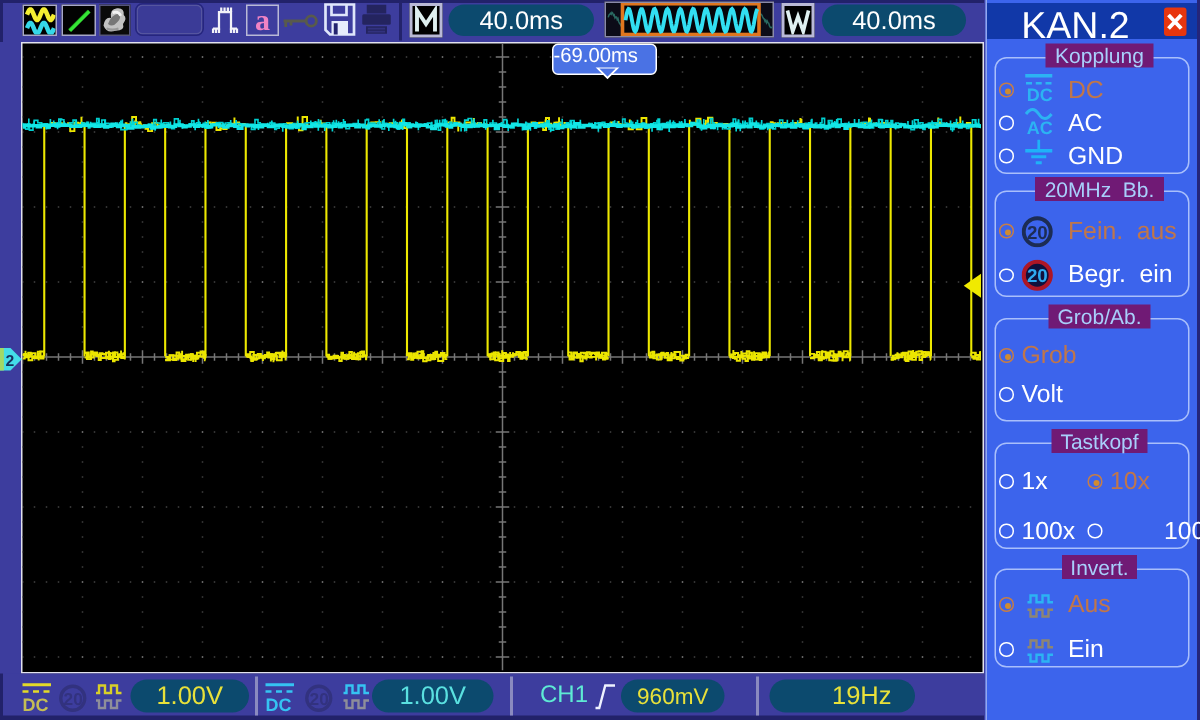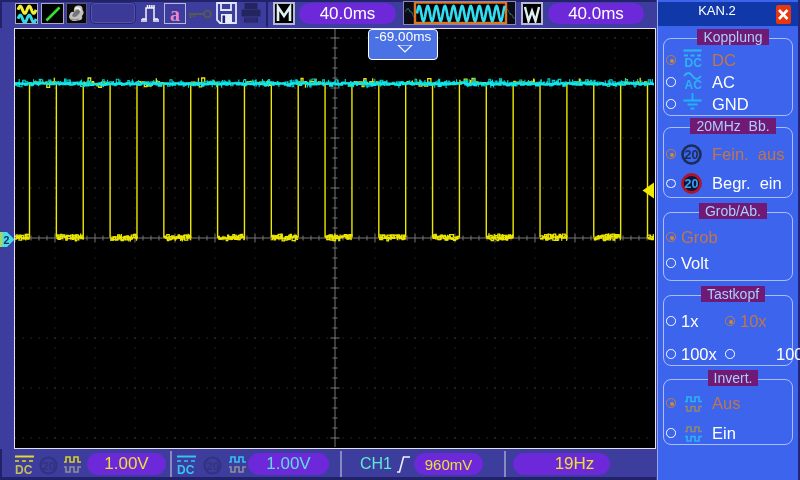--- a/index.html
+++ b/index.html
@@ -1,16 +1,16 @@
 <!DOCTYPE html>
 <html><head><meta charset="utf-8"><style>
 *{margin:0;padding:0;box-sizing:border-box}
 html,body{width:800px;height:480px;overflow:hidden;background:#3d3d9e;font-family:"Liberation Sans",sans-serif;position:relative}
 .abs{position:absolute}
-.pill{position:absolute;background:#6d28d9;border-radius:11px;display:flex;align-items:center;justify-content:center;font-size:17px}
+.pill{position:absolute;background:#0c4a6e;border-radius:11px;display:flex;align-items:center;justify-content:center;font-size:17px}
 .ibox{position:absolute;background:#000;border:1px solid #b9b9d6}
 .radio{position:absolute;width:9.5px;height:9.5px;border-radius:50%;border:1.3px solid #fff}
 .radio.sel{border-color:#c57d48}
 .radio.sel::after{content:"";position:absolute;left:2.5px;top:2.5px;width:4px;height:4px;border-radius:50%;background:#d08b30}
 .grp{position:absolute;left:663px;width:130px;border:1px solid #a9bffb;border-radius:8px}
 .leg{position:absolute;width:130px;left:668px;text-align:center;color:#a8cffb;font-size:14px;line-height:15px}
 .leg span{background:#701a75;padding:0 6px}
 .lbl{position:absolute;font-size:16.5px;line-height:18px;color:#fff;white-space:pre}
 .sel-t{color:#c0764a}
 </style></head><body>
@@ -1483,21 +1483,21 @@
       <line x1="578.77" y1="54.0" x2="578.77" y2="208.5" stroke="#ede800" stroke-width="1.4"></line>
       <line x1="605.64" y1="54.0" x2="605.64" y2="208.5" stroke="#ede800" stroke-width="1.4"></line>
       <line x1="632.51" y1="54.0" x2="632.51" y2="208.5" stroke="#ede800" stroke-width="1.4"></line>
 <path d="M0,53.8H2.1V57.1H3.7V53.5H4.6V57.7H7.0V53.9H7.8V51.2H10.2V52.8H11.9V52.8H12.8V53.7H14.6V53.6H16.6V56.6H17.7V54.8H19.3V54.3H20.4V54.0H21.5V54.2H22.4V53.2H24.2V50.4H26.1V50.8H27.6V53.7H28.7V54.1H30.1V54.2H31.4V52.9H33.7V51.1H35.8V54.1H38.0V54.9H39.5V53.0H41.3V54.3H42.9V52.6H43.9V56.3H44.9V54.3H46.0V53.2H48.5V53.7H49.5V50.1H51.0V53.6H52.0V54.7H52.9V51.0H55.2V53.2H57.3V53.4H58.4V53.7H60.7V53.7H62.2V53.0H63.3V55.0H65.6V57.4H67.6V57.4H69.5V54.7H71.6V53.8H73.2V53.7H74.2V52.6H76.5V54.4H78.6V54.9H80.9V54.3H82.8V54.3H84.5V54.1H85.6V54.7H87.5V50.7H89.2V53.0H91.3V53.4H92.6V53.9H94.1V52.8H95.7V52.8H97.4V55.0H99.5V56.7H101.3V50.2H103.8V54.7H105.6V53.7H107.0V54.6H109.3V54.4H111.2V53.5H112.8V51.6H114.3V54.5H116.0V52.9H118.4V54.6H120.5V53.2H121.7V56.4H124.0V56.2H125.5V54.6H127.4V53.7H129.3V52.9H131.0V52.7H133.5V53.8H135.2V53.0H137.0V52.9H138.5V54.7H140.2V55.0H142.7V53.3H145.1V53.7H146.2V54.3H148.3V54.3H150.7V54.8H152.6V57.2H155.0V50.7H157.0V52.9H158.5V54.0H160.5V54.4H162.7V54.6H165.0V52.7H166.1V53.1H168.2V57.2H169.3V56.4H171.1V53.7H173.0V53.9H174.2V53.5H175.9V54.3H177.9V56.7H180.4V53.4H182.2V56.4H184.5V53.7H185.8V54.3H187.2V54.4H188.4V53.1H190.0V52.8H192.5V52.9H193.4V53.2H194.6V52.6H196.2V52.7H198.6V54.5H200.5V53.3H202.7V52.8H204.8V54.9H206.5V53.0H208.3V53.4H210.6V53.4H212.0V54.1H213.7V54.4H215.6V56.8H218.0V54.1H220.5V53.4H222.9V53.5H224.7V54.8H226.9V54.5H228.5V51.0H229.5V50.5H230.7V53.1H232.7V53.1H235.0V54.4H236.6V52.8H238.6V56.1H239.6V57.0H241.4V53.2H242.9V53.6H243.8V53.9H245.7V54.4H247.6V52.8H250.0V57.1H251.3V53.5H253.6V50.6H254.6V54.5H256.4V52.9H258.4V54.5H260.5V54.9H262.3V52.9H263.2V53.9H265.6V54.4H268.0V53.6H270.0V53.0H271.2V53.1H272.3V54.6H274.6V55.0H276.3V53.3H277.2V57.7H278.7V53.2H280.0V51.0H281.6V53.3H283.5V53.5H284.9V52.6H286.1V54.4H287.7V52.9H289.8V53.7H291.3V53.9H292.4V54.6H294.8V51.1H297.1V50.0H299.4V54.6H301.2V53.1H302.1V54.7H303.9V53.0H305.4V54.0H307.7V50.9H309.4V54.6H311.7V53.0H313.4V53.0H315.9V54.9H318.0V53.5H319.2V52.8H320.7V50.7H322.8V54.8H325.2V56.2H327.7V53.3H329.8V54.0H331.3V54.0H333.7V56.7H336.1V53.4H338.4V53.8H340.3V52.9H341.4V56.4H342.6V54.3H343.6V54.5H345.7V53.7H346.9V56.0H347.8V53.0H349.7V51.5H351.0V57.1H352.8V57.7H354.1V53.7H355.7V57.1H357.9V53.0H359.9V54.3H361.3V54.0H362.6V52.9H363.8V53.8H365.3V51.3H367.7V54.7H369.5V52.8H371.4V53.9H372.3V54.2H373.9V54.7H375.9V54.9H377.6V53.4H379.8V54.6H381.6V53.2H383.8V52.8H385.6V53.2H386.5V52.6H388.2V53.5H389.4V53.6H390.5V54.0H391.8V54.0H393.7V53.6H394.9V53.9H396.0V53.8H398.5V54.5H400.1V50.3H401.7V53.0H402.9V53.4H404.7V54.3H405.8V52.6H406.8V56.2H408.1V54.1H410.2V53.6H412.1V54.9H413.1V53.0H414.8V56.4H417.0V54.3H418.9V53.5H420.8V52.8H422.1V54.2H423.7V50.3H424.7V57.3H426.5V53.4H428.7V54.9H430.3V52.6H431.5V53.9H433.2V52.9H434.9V53.9H437.1V53.7H438.6V53.2H440.0V54.2H442.4V53.8H443.7V54.5H444.9V54.5H446.4V53.9H448.5V53.3H450.0V53.4H451.8V56.6H454.2V54.9H456.2V53.8H457.4V54.7H458.6V50.1H460.0V52.9H461.0V53.8H461.9V54.9H464.2V53.4H466.5V54.0H467.9V56.7H470.0V56.9H471.8V53.5H473.8V50.3H475.4V52.6H476.6V53.4H478.5V53.9H479.8V54.1H481.2V53.1H483.3V54.7H484.6V49.8H486.6V54.3H488.8V54.7H490.0V54.4H491.7V56.9H494.2V53.8H496.3V53.3H498.1V53.6H500.1V56.9H502.0V53.4H503.5V54.8H504.8V51.0H506.8V54.0H508.8V55.0H510.1V53.8H512.3V52.8H514.1V54.9H516.5V54.8H518.0V53.6H520.4V56.4H521.8V53.2H523.8V53.7H526.1V54.0H528.6V53.0H529.5V54.2H531.9V52.8H533.0V49.9H534.7V56.9H537.2V51.4H539.7V53.2H541.8V52.9H543.5V50.4H545.8V53.7H548.3V53.3H550.0V54.3H551.1V54.1H553.0V53.9H555.0V53.4H556.7V53.7H558.2V53.3H559.1V54.6H560.5V52.6H562.9V53.7H563.8V53.3H565.0V56.3H567.4V53.2H569.4V54.6H570.7V50.7H572.9V54.3H574.2V53.9H575.5V51.3H576.8V54.1H578.1V53.1H579.0V51.3H580.1V54.3H582.1V53.0H583.8V53.3H586.0V53.7H588.2V54.6H590.7V56.1H592.3V57.5H594.6V50.9H597.1V55.0H598.3V52.8H600.3V57.2H601.7V54.1H602.6V53.9H603.9V53.1H606.2V53.1H607.3V53.4H608.4V52.9H610.6V50.6H612.6V53.0H614.8V53.8H616.8V54.9H618.9V57.2H621.0V52.9H622.2V54.5H624.4V53.7H625.5V53.5H626.6V53.8H628.2V54.3H629.4V56.6H631.0V54.0H633.3V50.8H635.6V53.7H637.8V54.4H640" stroke="#00cfcf" stroke-width="1.1" fill="none"></path>
 <path d="M396.6,51.9V55.5M205.2,53.5V56.2M524.2,52.4V55.5M490.1,52.5V55.5M262.3,52.0V55.5M421.7,53.5V56.1M114.3,52.9V55.5M122.6,52.9V55.5M248.7,51.5V55.5M377.8,52.9V55.5M459.4,53.5V56.0M419.7,53.5V58.8M299.6,51.1V55.5M475.8,53.5V58.7M508.3,52.8V55.5M338.6,53.5V58.2M49.9,52.4V55.5M64.8,52.3V55.5M123.6,51.0V55.5M606.4,51.3V55.5M477.5,50.7V55.5M431.7,50.9V55.5M66.6,50.6V55.5M323.0,51.0V55.5M383.9,53.5V58.8M352.1,53.5V59.0M263.9,53.5V57.9M207.0,52.3V55.5M240.0,51.3V55.5M230.4,53.5V57.4M0.1,52.9V55.5M10.4,53.5V56.4M4.2,50.0V55.5M201.5,53.5V58.3M526.3,50.2V55.5M365.2,51.3V55.5M294.6,52.5V55.5M569.4,52.3V55.5M192.2,51.3V55.5M139.2,52.8V55.5M308.8,53.5V57.5M449.8,50.5V55.5M411.0,53.5V56.1M244.2,53.5V58.3M214.0,50.4V55.5M595.4,52.6V55.5M478.5,53.5V58.5M405.7,51.1V55.5M335.6,52.0V55.5M209.2,50.9V55.5M431.1,53.5V59.0M481.8,51.3V55.5M276.4,50.6V55.5M215.1,51.6V55.5M350.8,52.2V55.5M278.1,50.9V55.5M307.8,52.4V55.5M365.7,53.5V57.7M335.5,52.3V55.5M275.2,50.9V55.5M72.0,51.8V55.5M121.9,52.0V55.5M492.6,52.5V55.5M525.8,50.6V55.5M281.9,50.2V55.5M438.6,52.5V55.5M54.9,50.8V55.5M397.4,53.5V56.4M184.1,53.5V57.0M195.3,51.6V55.5M473.6,52.4V55.5M480.2,51.4V55.5M635.1,50.9V55.5M241.0,50.3V55.5M163.5,52.8V55.5M445.8,52.2V55.5M604.9,52.8V55.5M424.3,50.3V55.5M69.1,53.5V56.9M247.4,50.1V55.5M454.2,50.3V55.5M382.1,52.7V55.5M618.7,51.3V55.5M25.4,50.2V55.5M313.6,50.8V55.5M438.0,51.9V55.5M637.4,50.1V55.5M39.7,52.2V55.5M640.0,53.5V59.0M607.4,52.3V55.5M251.4,52.6V55.5M333.3,53.5V58.0M439.4,51.7V55.5M272.9,52.1V55.5M287.5,52.6V55.5M371.9,50.9V55.5M88.4,53.5V58.1M582.1,53.5V57.3M492.8,51.0V55.5M101.2,52.8V55.5M460.4,53.5V56.6M93.1,52.9V55.5M622.7,50.1V55.5M477.2,50.5V55.5M472.5,52.5V55.5M84.2,53.5V56.1M394.8,51.2V55.5M381.7,52.3V55.5M50.9,50.7V55.5M541.5,51.6V55.5M117.7,51.8V55.5M104.8,52.3V55.5M620.0,53.5V58.8M142.4,51.0V55.5M130.9,53.5V56.5M281.1,51.1V55.5M554.7,50.3V55.5M496.8,53.5V57.8M460.9,53.5V57.2M366.0,51.4V55.5M450.6,52.9V55.5M292.4,53.5V58.6M157.3,53.5V57.6M25.1,51.8V55.5M616.1,52.4V55.5M566.0,50.7V55.5M106.6,53.5V56.9M441.6,50.3V55.5M413.5,52.7V55.5M115.1,53.5V57.8M349.7,51.8V55.5M15.9,53.5V57.4M573.3,50.4V55.5M207.4,51.1V55.5M105.0,50.8V55.5M452.0,51.1V55.5M452.7,53.5V58.2M391.7,52.5V55.5M28.1,52.5V55.5M557.6,50.4V55.5M92.5,50.7V55.5M197.2,53.5V58.2M184.8,53.5V56.5M614.7,53.0V55.5M7.8,51.5V55.5M516.8,51.2V55.5M138.8,51.0V55.5M282.8,51.2V55.5M564.6,52.2V55.5M524.9,52.4V55.5M35.2,52.0V55.5M20.8,51.3V55.5M211.9,52.7V55.5M636.0,52.5V55.5M423.0,50.9V55.5M359.8,50.1V55.5M230.5,52.9V55.5M206.6,53.5V58.7M485.4,50.5V55.5M301.3,53.5V56.4M210.7,51.8V55.5M133.8,52.8V55.5M626.8,51.4V55.5M463.4,53.5V57.8M452.4,53.5V57.3M166.2,51.3V55.5M593.3,51.2V55.5M466.7,53.5V57.5M565.5,52.3V55.5M123.9,52.6V55.5M509.9,50.8V55.5M393.8,51.8V55.5M223.8,50.6V55.5M410.0,50.9V55.5M43.4,52.1V55.5M490.9,52.7V55.5M253.5,53.5V57.7M532.5,53.5V56.6M590.3,51.6V55.5M22.8,52.6V55.5M294.8,53.5V58.6M296.0,53.5V58.4M35.9,51.4V55.5M434.0,51.3V55.5M369.5,53.5V57.0M509.3,52.8V55.5M538.1,52.0V55.5M341.9,52.5V55.5M119.9,53.5V56.4M197.3,50.4V55.5M173.8,53.5V56.3M237.8,50.5V55.5M336.1,52.5V55.5M23.9,52.4V55.5M323.8,53.5V58.4M98.6,52.0V55.5M559.3,52.1V55.5M492.5,53.5V56.3M330.3,50.0V55.5M23.4,53.5V57.2M74.1,52.1V55.5M542.8,50.4V55.5M569.1,52.7V55.5M477.2,52.9V55.5M408.9,52.4V55.5M183.4,51.4V55.5M429.5,52.2V55.5M73.3,50.1V55.5M65.5,51.4V55.5M173.5,53.5V58.8M367.4,52.5V55.5M571.0,51.4V55.5M18.6,50.3V55.5M245.5,52.7V55.5M451.0,50.3V55.5M441.7,51.7V55.5M212.7,52.4V55.5M518.0,53.5V56.2M489.2,51.3V55.5M513.5,50.9V55.5M198.7,51.1V55.5M301.1,50.2V55.5M573.2,52.2V55.5M117.3,50.2V55.5M550.9,52.0V55.5M41.8,52.7V55.5M541.3,52.2V55.5M367.8,51.5V55.5M457.1,52.7V55.5M45.4,52.1V55.5" stroke="#00d8d8" stroke-width="1.1" fill="none"></path>
 <path d="M0,55.7H1.2V54.4H2.9V54.5H4.8V54.9H7.2V54.7H9.8V55.6H12.1V54.5H15.1V54.5H16.4V55.7H17.9V54.5H20.2V54.2H22.4V55.1H24.2V54.5H26.7V54.3H27.9V54.5H29.5V54.6H32.3V55.2H34.4V55.1H36.1V55.2H38.8V54.7H41.0V54.4H42.2V54.5H44.6V54.9H45.9V54.5H48.2V55.2H51.2V55.0H52.5V54.9H53.6V54.2H54.8V55.7H56.8V55.3H58.7V55.0H59.8V53.8H61.4V54.5H63.3V55.4H65.4V54.4H68.0V54.8H70.6V56.4H73.6V55.5H76.1V55.8H78.0V55.5H79.9V55.4H81.3V55.1H83.0V55.2H84.4V54.5H85.8V56.4H88.0V55.8H89.6V55.7H91.6V55.5H92.9V54.9H94.0V55.2H96.4V54.4H98.0V55.5H99.8V55.2H102.1V54.3H104.7V54.8H107.2V55.6H109.1V55.1H111.8V54.3H114.7V55.3H117.4V54.8H120.4V55.0H122.0V55.1H123.3V55.5H126.1V54.3H128.3V54.2H131.2V54.9H134.2V55.8H137.0V54.7H139.7V54.3H141.5V55.3H143.8V56.6H146.3V54.3H147.5V54.3H149.6V54.9H150.7V54.4H153.4V55.0H154.8V55.5H156.0V54.7H157.8V55.6H160.1V54.3H162.2V54.5H163.9V55.4H166.8V54.9H168.2V54.4H169.4V54.8H171.3V54.6H173.6V55.2H176.0V55.7H177.1V55.6H178.5V54.5H180.3V55.5H182.9V54.8H184.4V54.3H187.1V56.7H188.4V55.1H190.1V55.4H193.0V54.2H194.2V54.3H195.3V55.0H197.5V54.9H200.0V55.1H202.2V54.7H204.2V55.5H206.3V55.2H208.9V54.3H211.3V55.6H212.5V54.9H214.4V54.7H216.9V54.4H219.3V54.5H222.2V55.5H224.6V54.4H227.2V55.6H229.7V56.2H230.8V55.1H232.0V54.8H234.0V54.8H235.5V55.1H238.0V55.0H239.0V54.6H241.0V54.4H243.9V55.1H246.7V54.9H248.3V55.4H249.9V56.1H252.2V53.4H255.2V54.3H257.1V55.6H258.8V54.2H260.2V54.7H262.4V55.1H264.4V54.5H267.2V54.6H268.2V54.6H269.9V55.6H272.8V56.7H275.3V55.0H276.7V54.3H279.7V54.3H282.6V55.0H285.0V55.8H286.1V54.4H288.8V53.7H291.7V54.6H293.3V55.3H295.8V54.6H297.0V55.4H299.1V54.5H301.1V55.1H304.0V54.7H305.5V54.5H307.9V55.3H309.0V54.7H310.2V54.8H312.2V54.6H315.2V56.7H317.3V54.4H318.5V54.4H319.6V54.6H321.0V55.3H323.9V55.1H326.7V53.8H329.0V54.3H331.7V54.4H334.6V56.7H336.4V56.1H337.8V54.6H340.6V53.5H342.6V55.0H343.7V54.9H346.0V54.6H349.0V54.2H350.8V55.0H353.3V55.1H355.0V54.2H357.2V56.0H360.2V55.4H363.2V54.4H365.5V55.5H368.3V53.5H371.3V55.7H374.3V54.6H375.9V54.8H378.1V54.8H380.2V55.7H382.9V55.8H385.0V54.3H386.1V54.2H388.0V55.2H390.6V54.5H393.3V54.3H394.5V54.4H395.8V54.8H396.9V55.3H399.1V54.7H402.0V54.9H404.3V54.7H406.7V55.6H409.0V55.3H411.6V55.4H413.2V54.2H415.6V55.6H418.1V54.5H419.8V55.2H422.0V55.0H423.7V56.8H425.0V54.3H427.5V55.6H429.3V54.6H430.5V54.4H431.5V55.4H434.4V55.0H436.2V54.4H438.1V55.2H440.5V54.3H443.2V54.7H446.1V53.3H447.4V53.7H450.4V55.3H452.3V55.2H454.1V56.2H455.5V55.4H458.0V54.7H459.4V56.1H461.2V54.7H463.5V54.5H464.5V54.7H465.7V54.7H467.5V55.3H468.7V54.5H471.5V54.9H473.0V54.6H474.5V53.9H476.2V55.8H478.4V55.5H481.0V55.1H483.8V55.6H485.7V53.6H488.5V55.3H490.8V55.4H492.1V55.8H494.7V54.9H497.7V55.8H499.9V54.6H502.8V54.3H504.5V54.7H506.1V55.6H508.7V55.0H510.5V54.4H512.7V55.7H515.5V54.4H517.1V54.8H518.9V55.0H521.1V56.3H523.4V54.8H525.2V55.3H526.3V54.6H528.0V55.5H529.6V55.6H532.0V54.6H533.6V55.4H535.3V55.2H536.4V55.7H538.2V55.0H540.0V54.0H542.4V55.4H544.5V54.5H547.2V54.3H548.3V56.6H549.8V55.0H552.1V54.2H553.8V54.5H556.6V54.8H557.9V55.4H560.3V54.8H561.6V55.7H564.3V55.3H565.9V54.2H568.4V54.2H571.3V55.2H572.3V55.5H573.9V55.2H575.7V54.8H577.2V55.3H579.9V54.4H581.9V55.5H583.6V55.2H585.2V54.3H588.2V55.6H589.7V55.6H591.3V55.4H594.1V55.5H596.3V55.3H598.8V55.8H600.3V54.8H601.4V55.1H602.8V54.6H604.8V55.7H607.2V55.6H609.8V54.5H611.0V54.6H613.7V54.5H616.0V54.3H617.7V54.7H620.3V54.6H621.9V55.0H624.6V55.7H625.8V55.0H628.5V54.7H629.6V54.4H631.0V55.1H633.8V54.7H636.3V55.0H638.5V55.2H639.5V55.4H640" stroke="#13e6e6" stroke-width="2.2" fill="none"></path>
 
 <polygon points="639,153.5 639,169.5 627.5,161.5" fill="#f0ea00"></polygon>
 </svg>
 
-<div class="abs" style="left:353px;top:0px;width:70px;height:31px;background:#4a72e4;border:1.5px solid #fff;border-radius:4px;color:#fff;font-size:13.5px;text-align:center;line-height:13px">-69.00ms</div>
+<div class="abs" style="left:353px;top:0px;width:70px;height:21px;background:#4a72e4;border:1.5px solid #fff;border-radius:4px;color:#fff;font-size:13.5px;text-align:left;line-height:13px">-69.00ms</div>
 <svg class="abs" style="left:382px;top:15.5px" width="16" height="8">
       <polygon points="1,0 15,0 8,7" fill="#4a72e4" stroke="#fff" stroke-width="1.2"></polygon>
     </svg>
 </div>
 
 <svg class="abs" style="left:0;top:231px" width="15" height="17" viewBox="0 0 15 17">
 <polygon points="0,1 7,1 14.5,8.5 7,16 0,16" fill="#44dde8"></polygon>
 <polygon points="0,1 2.6,1 2.6,16 0,16" fill="#a2d866"></polygon>
 <text x="3.6" y="13" font-size="10.5" font-weight="bold" fill="#15305e">2</text>
 </svg>
@@ -1551,21 +1551,21 @@
   </svg>
 
 <div class="pill" style="left:414px;top:453px;width:69px;height:22px;color:#e8e13a;font-size:15px">960mV</div>
 <div class="abs" style="left:504px;top:451px;width:1.5px;height:26px;background:#8a8ac0"></div>
 
 <div class="pill" style="left:513px;top:453px;width:97px;height:22px;color:#e8e13a;padding-left:26px">19Hz</div>
 
 <div class="abs" style="left:657px;top:0;width:143px;height:480px;background:#3c64ec;border-left:1.5px solid #93a7ef;border-right:2.5px solid #252579"></div>
 
 <div class="abs" style="left:658px;top:1.5px;width:140px;height:24.5px;background:#1138a8"></div>
-<div class="abs" style="left:658px;top:3px;width:118px;text-align:center;color:#fff;font-size:13px">KAN.2</div>
+<div class="abs" style="left:658px;top:3px;width:118px;text-align:center;color:#fff;font-size:25px">KAN.2</div>
 <div class="abs" style="left:776px;top:4.5px;width:14.5px;height:19px;background:#e8360e;border-radius:2px">
 <svg width="14.5" height="19" viewBox="0 0 14.5 19">
       <path d="M3,5 L11.5,14 M11.5,5 L3,14" stroke="#fff" stroke-width="2.6"></path>
     </svg></div>
 
 <div class="grp" style="top:38px;height:78px"></div>
 <div class="leg" style="top:30px"><span>Kopplung</span></div>
 <div class="radio sel" style="left:666px;top:55px"></div>
 <svg class="abs" style="left:682px;top:49px" width="21" height="19" viewBox="0 0 21 19">
 <line x1="1.5" y1="1.5" x2="19.5" y2="1.5" stroke="#2cb3f3" stroke-width="2.2"></line>

